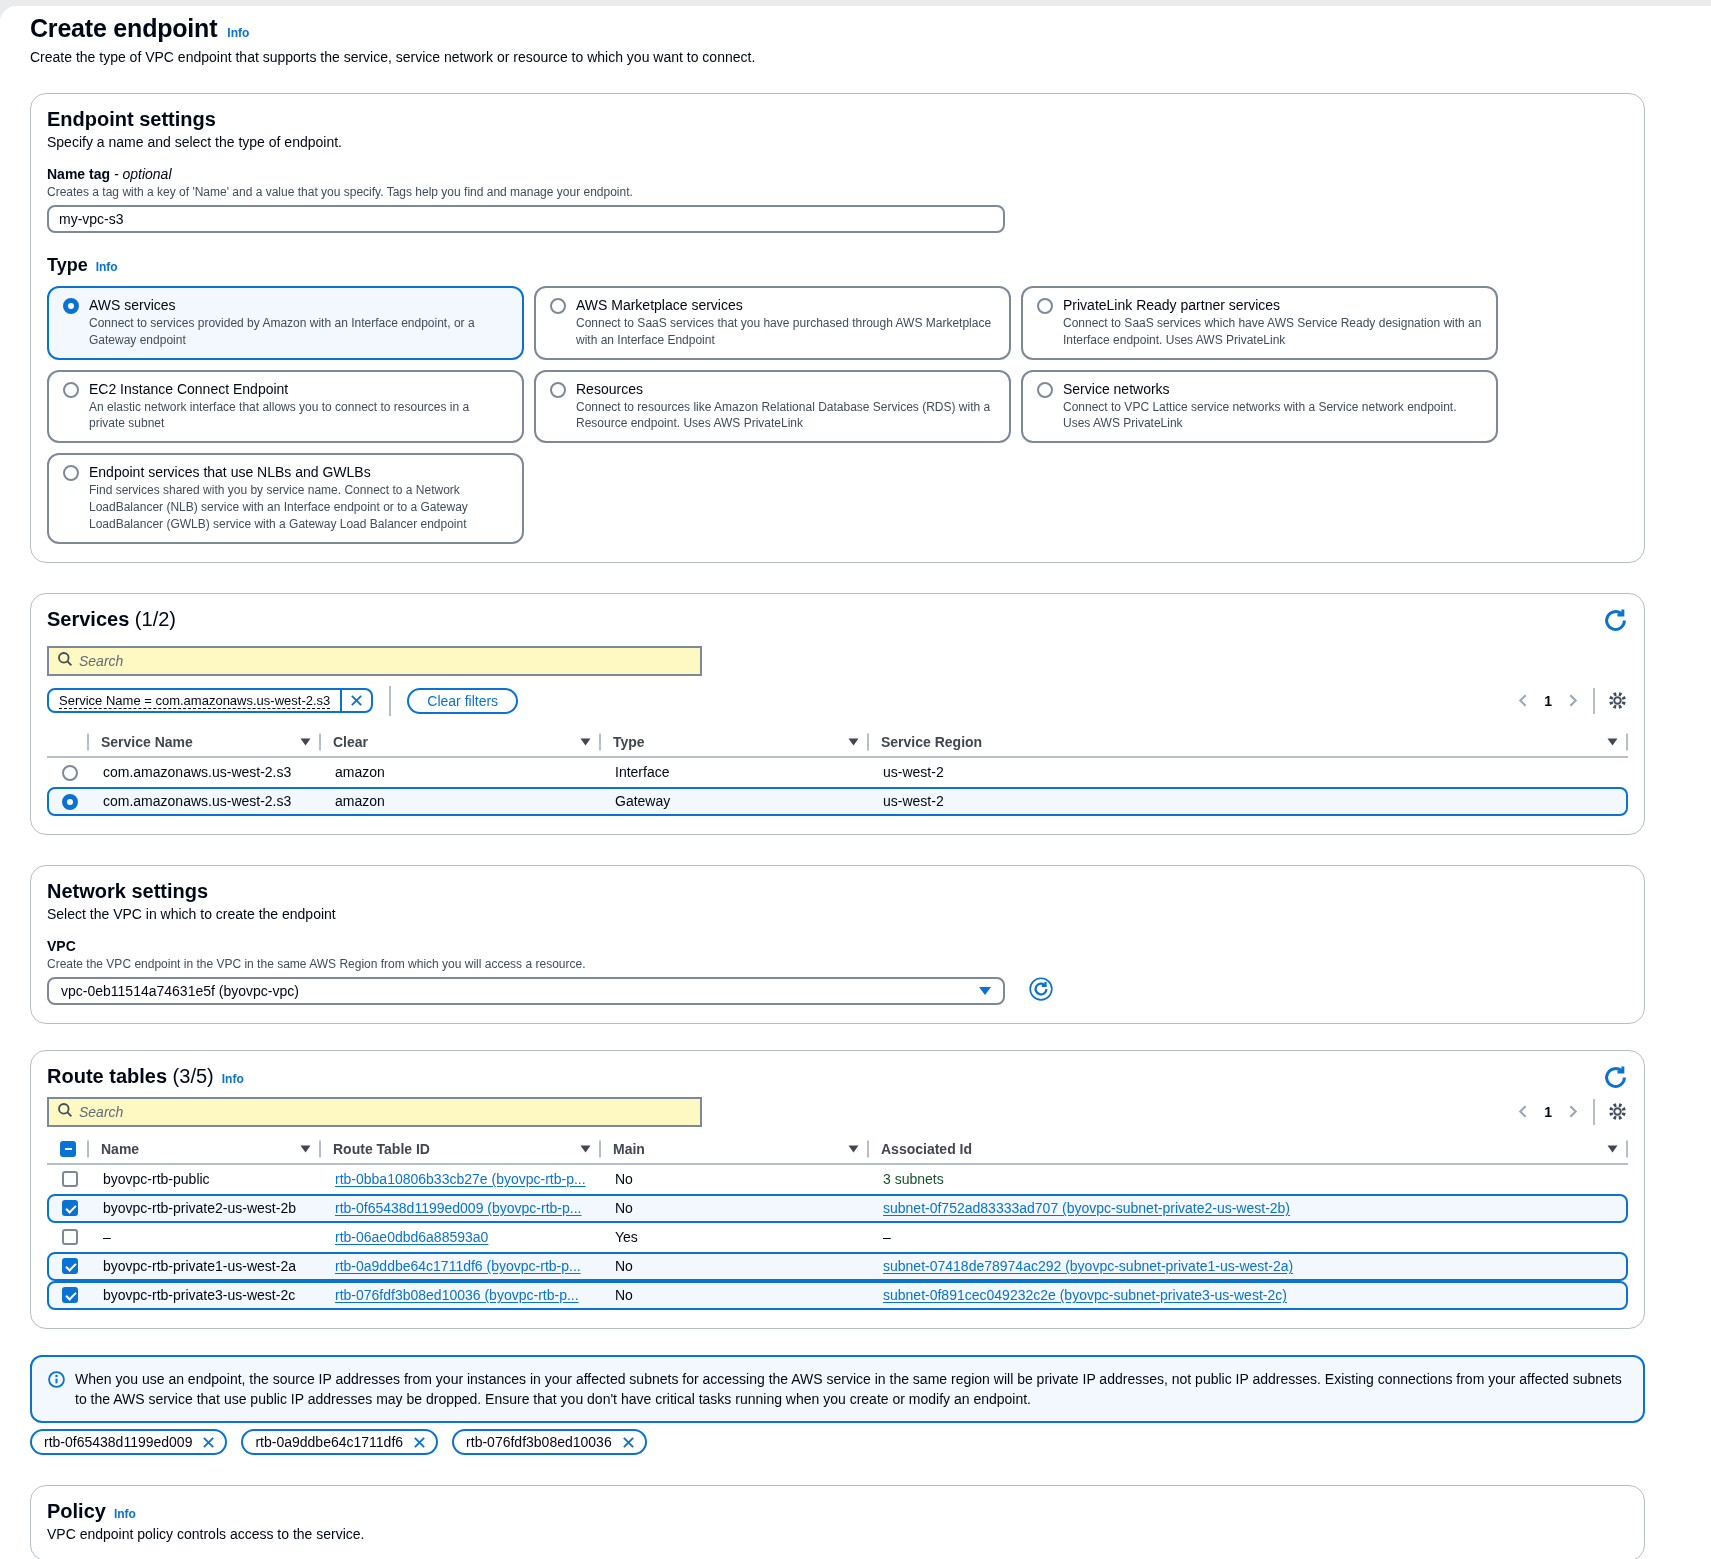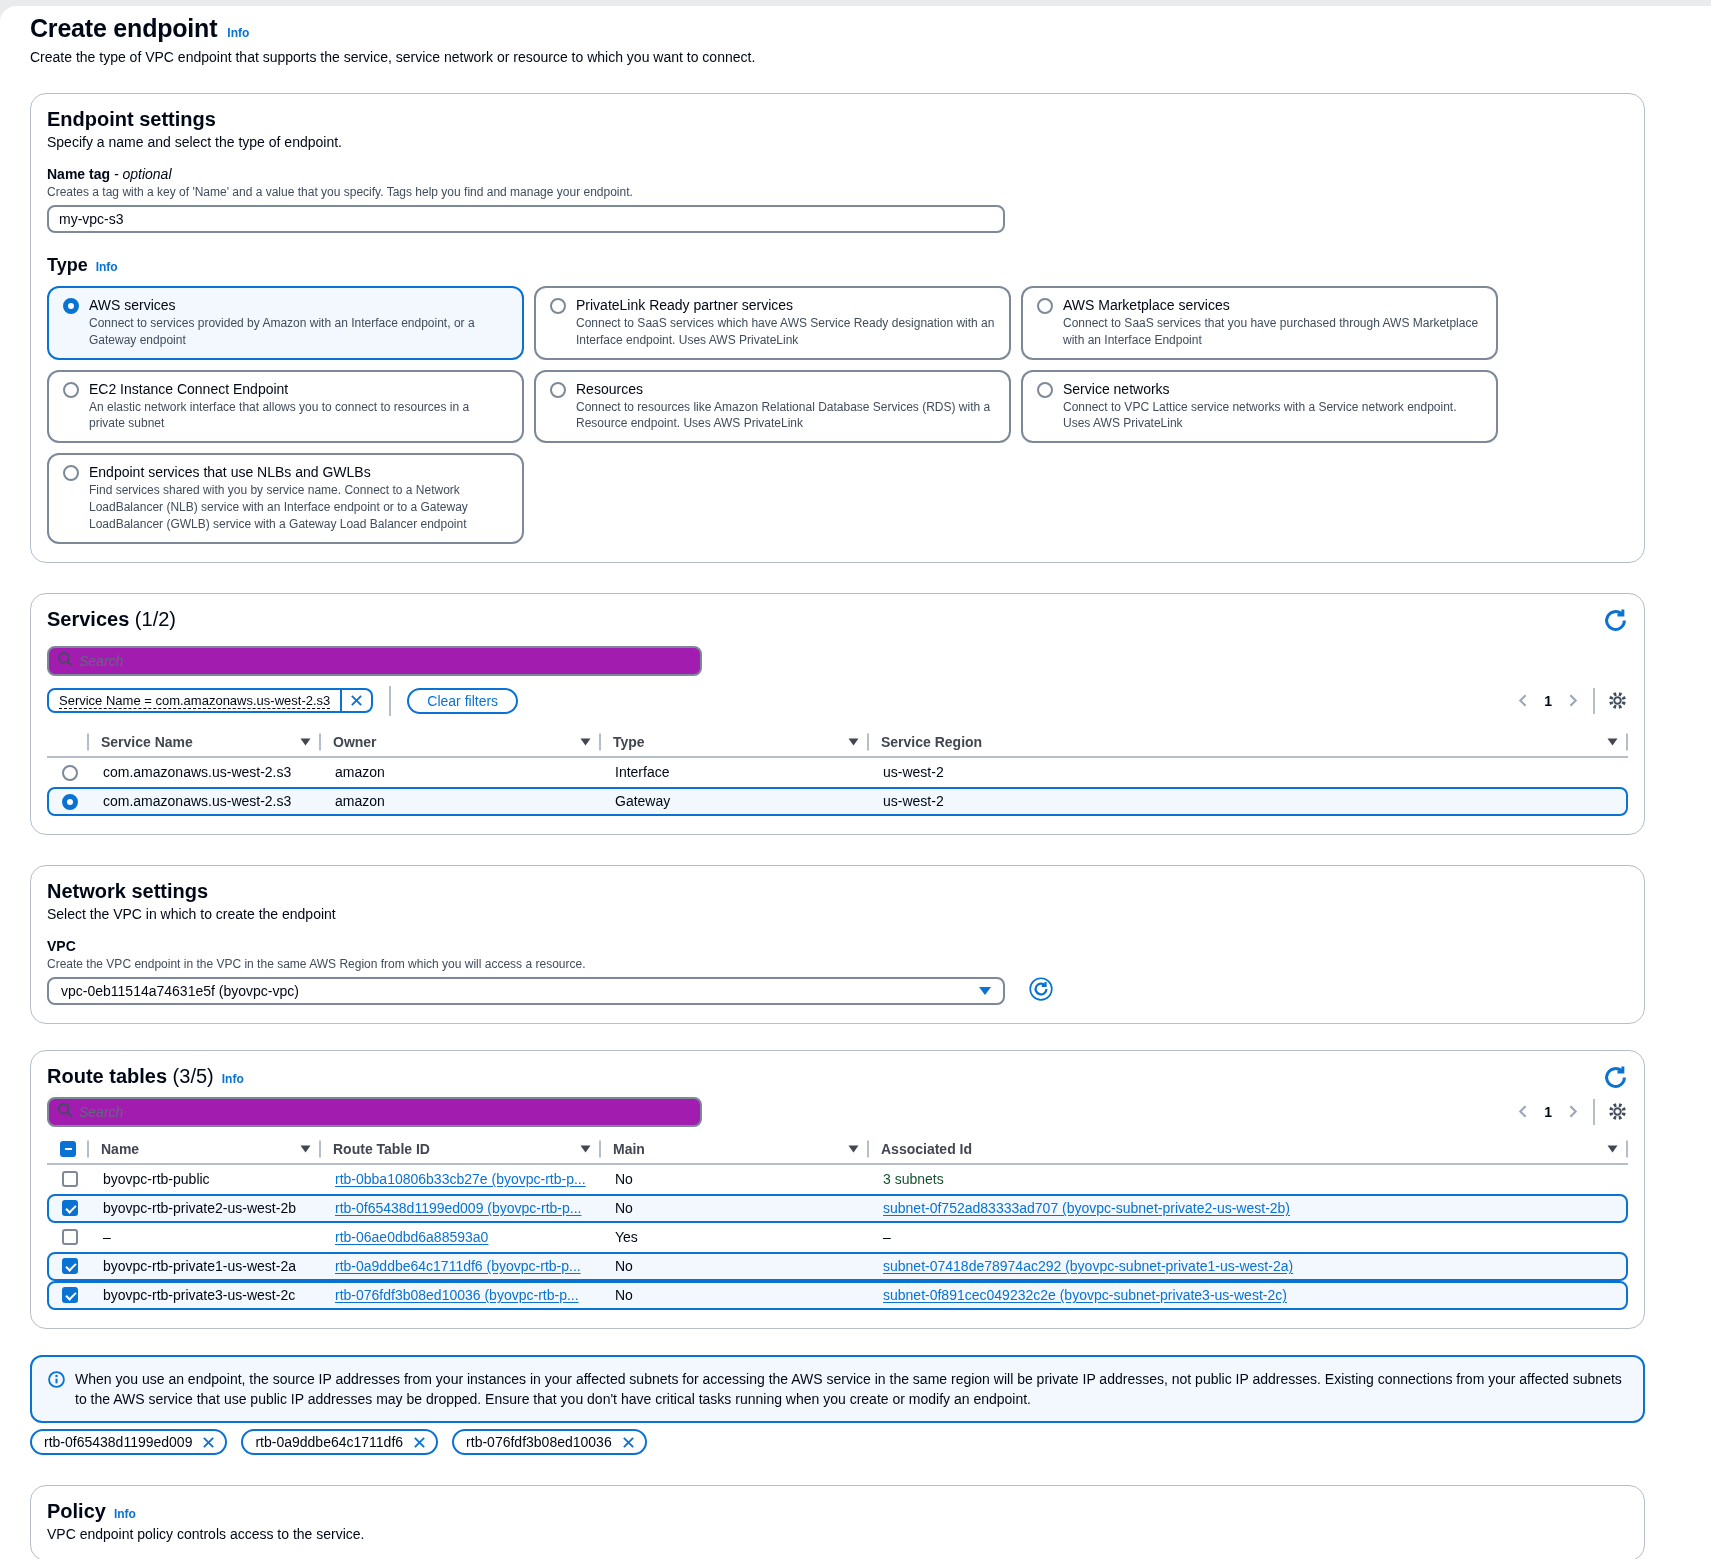--- a/index.html
+++ b/index.html
@@ -54,21 +54,21 @@
   .checkbox { width:16px; height:16px; border-radius:3px; border:2px solid #7d8998;
     background:#fff; position:relative; cursor:pointer; }
   .checkbox.checked, .checkbox.indeterminate { background:#0972d3; border-color:#0972d3; }
   .checkbox.checked::after { content:""; position:absolute; left:2px; top:2.5px; width:8px;
     height:4px; border-left:2px solid #fff; border-bottom:2px solid #fff; transform:rotate(-45deg); }
   .checkbox.indeterminate::after { content:""; position:absolute; left:2.5px; top:5px;
     width:7px; height:2.4px; background:#fff; }
 
   
   .search-box { margin-top:10px; width:655px; height:30px; border:2px solid #7d8998;
-    border-radius:8px; display:flex; align-items:center; padding:0 8px; gap:6px; background:#a21caf; }
+    border-radius:0; display:flex; align-items:center; padding:0 8px; gap:6px; background:#fef9c3; }
   .search-box input { border:none; outline:none; flex:1; font-size:14px;
     font-family:"Liberation Sans", sans-serif; color:#000716; background:transparent; }
   .search-box input::placeholder { font-style:italic; color:#5f6b7a; }
 
   
   .toolbar { margin-top:10px; display:flex; align-items:center; }
   .filter-chip { display:flex; align-items:stretch; border:2px solid #0972d3; border-radius:8px;
     overflow:hidden; background:#fff; cursor:pointer; }
   .chip-text { padding:3px 10px; font-size:13px; display:flex; align-items:center;
     text-decoration:underline dashed; text-underline-offset:3px; text-decoration-thickness:1px; }
@@ -154,29 +154,29 @@
       <div class="tile selected">
         <span class="radio checked"></span>
         <div>
           <div class="tile-label">AWS services</div>
           <div class="tile-desc">Connect to services provided by Amazon with an Interface endpoint, or a Gateway endpoint</div>
         </div>
       </div>
       <div class="tile">
         <span class="radio"></span>
         <div>
+          <div class="tile-label">AWS Marketplace services</div>
+          <div class="tile-desc">Connect to SaaS services that you have purchased through AWS Marketplace with an Interface Endpoint</div>
+        </div>
+      </div>
+      <div class="tile">
+        <span class="radio"></span>
+        <div>
           <div class="tile-label">PrivateLink Ready partner services</div>
           <div class="tile-desc">Connect to SaaS services which have AWS Service Ready designation with an Interface endpoint. Uses AWS PrivateLink</div>
-        </div>
-      </div>
-      <div class="tile">
-        <span class="radio"></span>
-        <div>
-          <div class="tile-label">AWS Marketplace services</div>
-          <div class="tile-desc">Connect to SaaS services that you have purchased through AWS Marketplace with an Interface Endpoint</div>
         </div>
       </div>
       <div class="tile">
         <span class="radio"></span>
         <div>
           <div class="tile-label">EC2 Instance Connect Endpoint</div>
           <div class="tile-desc">An elastic network interface that allows you to connect to resources in a private subnet</div>
         </div>
       </div>
       <div class="tile">
@@ -267,21 +267,21 @@
         <div class="th c0"></div>
         <div class="th c1">
               <span>Service Name</span>
           <span class="flt">
                 <svg width="11" height="8" viewBox="0 0 11 8">
                   <polygon points="0.5,0.5 10.5,0.5 5.5,7.5" fill="#424650"></polygon>
                 </svg>
               </span>
             </div>
         <div class="th c2">
-              <span>Owner</span>
+              <span>Clear</span>
           <span class="flt">
                 <svg width="11" height="8" viewBox="0 0 11 8">
                   <polygon points="0.5,0.5 10.5,0.5 5.5,7.5" fill="#424650"></polygon>
                 </svg>
               </span>
             </div>
         <div class="th c3">
               <span>Type</span>
           <span class="flt">
                 <svg width="11" height="8" viewBox="0 0 11 8">

